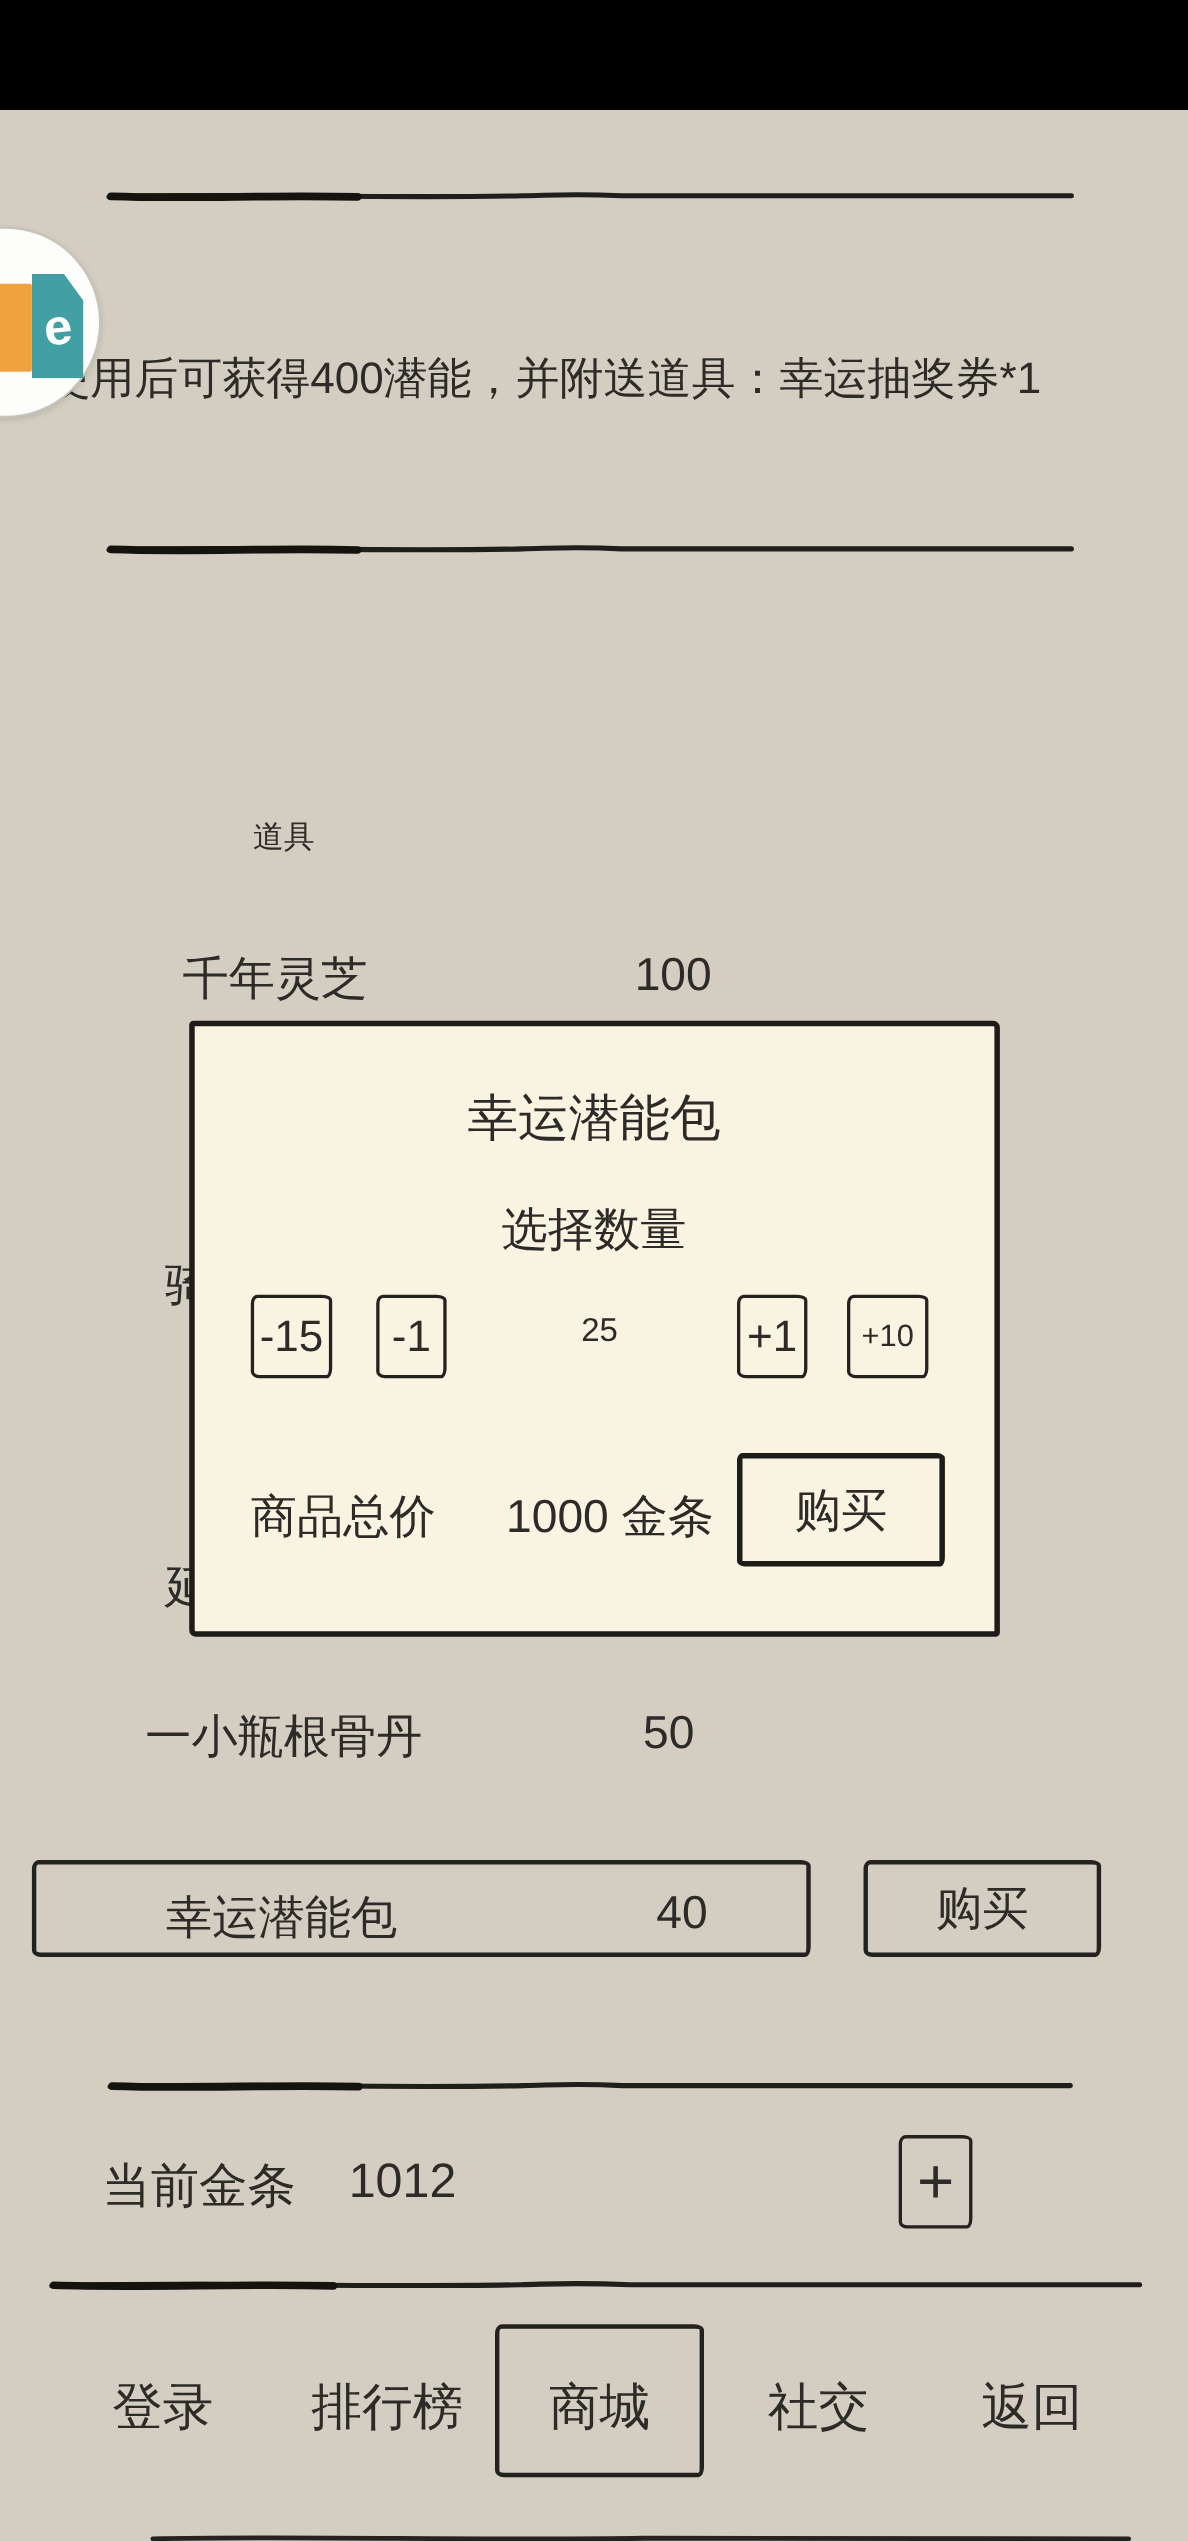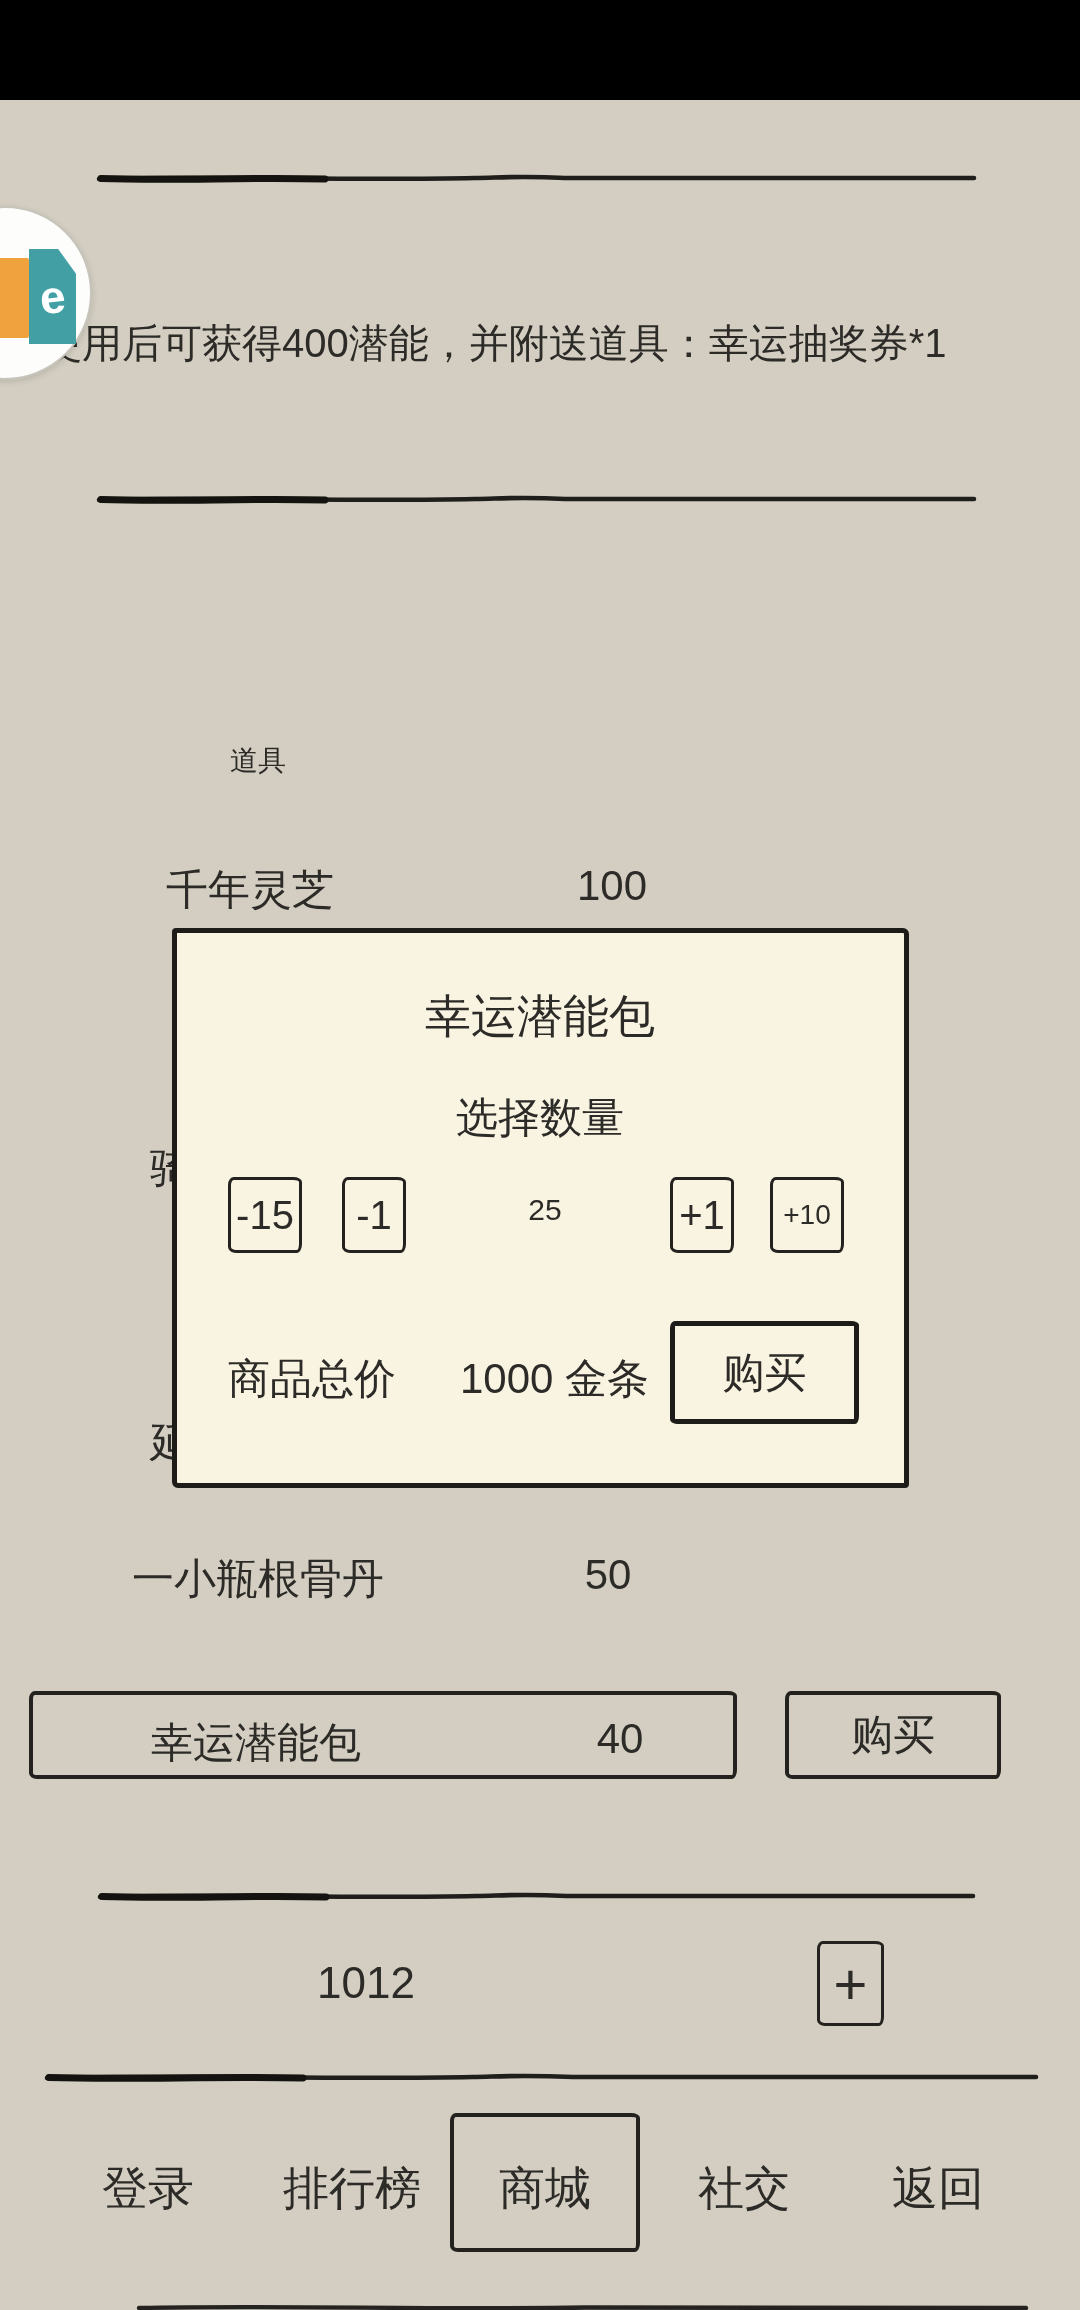--- a/index.html
+++ b/index.html
@@ -92,20 +92,21 @@
     <span class="abs txt rowtext center" style="left:587px;top:20px;">40</span>
   </div>
 
   <button class="abs sketch vcenter" style="left:785px;top:1691px;width:216px;height:88px;border-width:4px;font-size:42px;z-index:1;">购买</button>
 
   <svg class="abs hline" style="left:96px;top:1890px;" width="881" height="12" viewBox="0 0 881 12" preserveAspectRatio="none">
     <path d="M4,7 C120,3 240,9 380,6 C420,5 430,4 470,6 C640,7 760,5 877,6" fill="none" stroke="#1f1e1a" stroke-width="4.6" stroke-linecap="round"></path>
     <path d="M6,6.5 C80,9 150,5 230,7" fill="none" stroke="#14130f" stroke-width="7" stroke-linecap="round"></path>
   </svg>
 
+  <div class="abs txt" style="left:93px;top:1958px;font-size:44px;">当前金条</div>
   <div class="abs txt" style="left:317px;top:1958px;font-size:44px;">1012</div>
   <button class="abs sketch vcenter" style="left:817px;top:1941px;width:67px;height:85px;font-size:58px;font-weight:300;">+</button>
 
   <svg class="abs hline" style="left:43px;top:2071px;" width="997" height="12" viewBox="0 0 997 12" preserveAspectRatio="none">
     <path d="M4,7 C140,3 280,9 430,6 C470,5 480,4 530,6 C720,7 860,5 993,6" fill="none" stroke="#1f1e1a" stroke-width="4.6" stroke-linecap="round"></path>
     <path d="M6,6.5 C90,9 170,5 260,7" fill="none" stroke="#14130f" stroke-width="7" stroke-linecap="round"></path>
   </svg>
 
   <div class="abs sketch" style="left:450px;top:2113px;width:190px;height:139px;border-width:4px;"></div>
   <button class="abs txt center" style="left:148px;top:2158px;font-size:46px;text-align:center;">登录</button>

